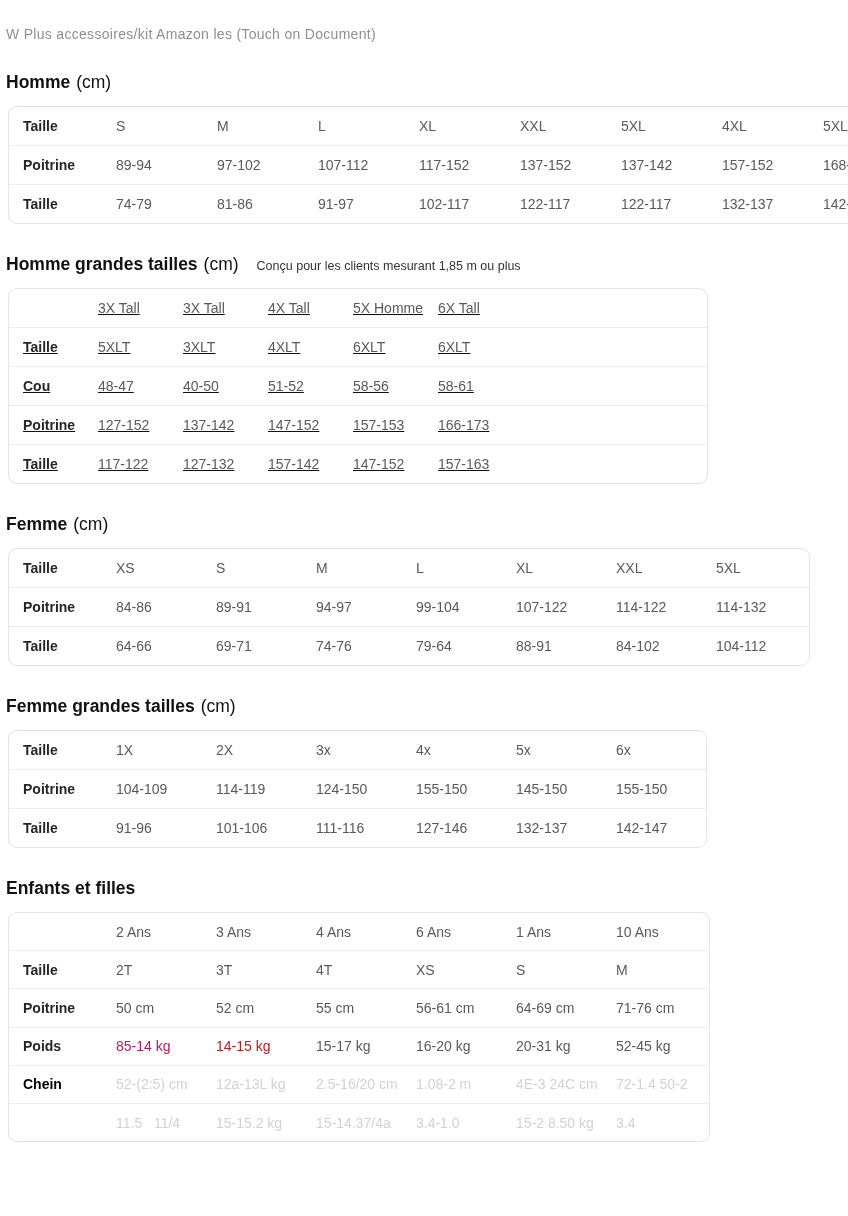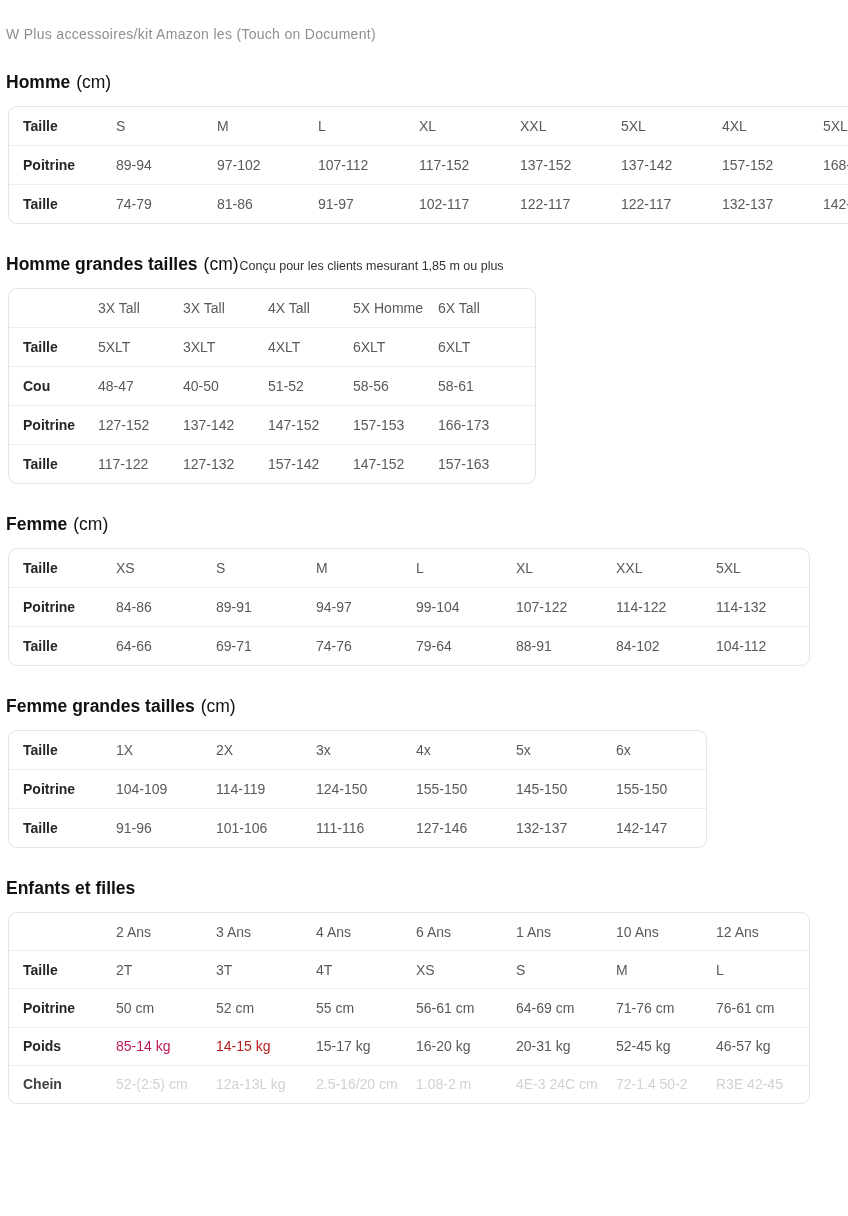--- a/index.html
+++ b/index.html
@@ -10,47 +10,47 @@
   .caption{
     margin:26px 8px 0 6px;font-size:14px;color:#8f8f8f;letter-spacing:.3px;
     filter:blur(.3px);
   }
   h2.heading{
     margin:30px 0 13px 6px;font-size:17.5px;font-weight:400;color:#111;
     display:flex;align-items:baseline;
   }
   h2.heading strong{font-weight:700;}
   h2.heading .suffix{margin-left:6px;font-weight:400;}
-  h2.heading .subtitle{margin-left:1px;font-size:12.5px;color:#333;font-weight:400;}
+  h2.heading .subtitle{margin-left:18px;font-size:12.5px;color:#333;font-weight:400;}
   .table{
     margin-left:8px;border:1px solid #e4e4e4;border-radius:9px;background:#fff;
     box-sizing:border-box;overflow:hidden;
   }
   .row{display:flex;align-items:center;height:38px;padding-left:14px;}
   .row + .row{border-top:1px solid #ededed;}
   .cell{
     font-size:14px;color:#595959;flex:0 0 auto;white-space:nowrap;overflow:hidden;
   }
   .cell.label{width:93px;font-weight:700;color:#262626;}
   
   .t-homme{width:1010px;}         .t-homme .cell{width:101px;}
-  .t-homme-gt{width:528px;}       .t-homme-gt .cell{width:85px;}
+  .t-homme-gt{width:700px;text-decoration:underline;}       .t-homme-gt .cell{width:85px;}
   .t-homme-gt .cell.label{width:75px;}
   .t-femme{width:802px;}          .t-femme .cell{width:100px;}
   .t-femme-gt{width:699px;}       .t-femme-gt .cell{width:100px;}
-  .t-enfants{width:802px;}        .t-enfants .cell{width:100px;}
+  .t-enfants{width:702px;}        .t-enfants .cell{width:100px;}
   .t-enfants .row{height:37.2px;}
   .t-homme .cell.label,.t-femme .cell.label,.t-femme-gt .cell.label,.t-enfants .cell.label{width:93px;}
   
   .g1{color:#be185d;}
   .g2{color:#b91c1c;}
   .gd{color:#6f6f6f;}
   .row.ghost{filter:blur(.4px);}
   .row.ghost .cell{color:#d2d2d2;}
-  .row.ghost .cell.label{color:#404040;}
+  .row.ghost .cell.label{color:#000000;}
 </style>
 </head>
 <body>
 
 <div class="caption">W Plus accessoires/kit Amazon les (Touch on Document)</div>
 
 <main id="sections">
     <section class="section">
       <h2 class="heading">
         <strong>Homme</strong>
@@ -262,15 +262,25 @@
         <div class="row ghost">
           <div class="cell label">Chein</div>
           <div class="cell">52-(2:5) cm</div>
           <div class="cell">12a-13L kg</div>
           <div class="cell">2.5-16/20 cm</div>
           <div class="cell">1.08-2 m</div>
           <div class="cell">4E-3 24C cm</div>
           <div class="cell">72-1.4 50-2</div>
           <div class="cell">R3E 42-45</div>
         </div>
+        <div class="row ghost">
+          <div class="cell label"></div>
+          <div class="cell">11.5&nbsp;&nbsp; 11/4</div>
+          <div class="cell">15-15.2 kg</div>
+          <div class="cell">15-14.37/4a</div>
+          <div class="cell">3.4-1.0</div>
+          <div class="cell">15-2 8.50 kg</div>
+          <div class="cell">3.4</div>
+          <div class="cell"></div>
+        </div>
       </div>
     </section>
   </main>
 
 </body></html>

